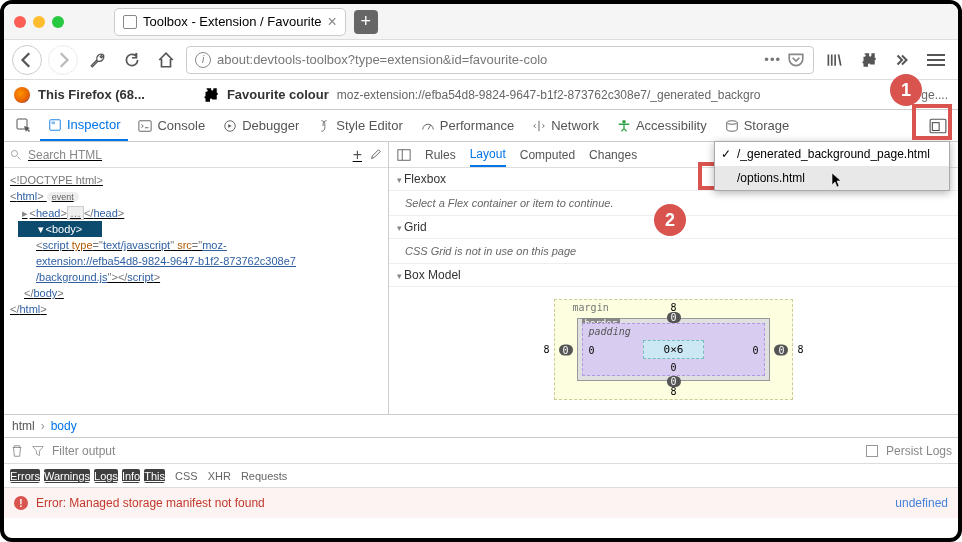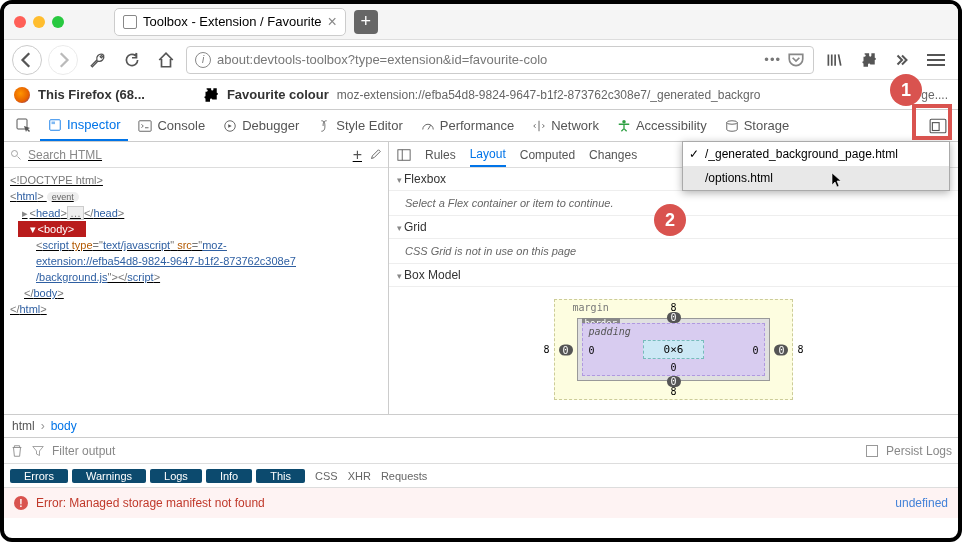--- a/index.html
+++ b/index.html
@@ -45,34 +45,34 @@
 .main { display: flex; height: 272px; }
 .left { width: 385px; border-right: 1px solid #ccc; display: flex; flex-direction: column; text-decoration: underline; }
 .searchrow { height: 26px; border-bottom: 1px solid #ddd; display: flex; align-items: center; padding: 0 6px; gap: 6px; color: #888; }
 .searchrow .srch { flex: 1; font-size: 12px; }
 .htmltree { padding: 4px 6px; font-family: Menlo, Consolas, monospace; font-size: 11px; line-height: 16px; color: #777; overflow: hidden; }
 .tree-line { white-space: nowrap; }
 .tag { color: #2e5fa2; }
 .attr-n { color: #b35900; }
 .attr-v { color: #2e5fa2; text-decoration: underline; }
 .pill { background: #eee; border-radius: 8px; padding: 0 5px; font-size: 9px; color: #666; }
-.body-sel { background: #b91c1c; color: #fff; padding: 0 12px; display: inline-block; }
+.body-sel { background: #0c4a6e; color: #fff; padding: 0 20px; display: inline-block; }
 .body-sel .tag { color: #fff; }
 .tri { color: #888; margin-right: 2px; }
 .body-sel .tri { color: #fff; }
 
 .right { flex: 1; display: flex; flex-direction: column; position: relative; }
 .sidetabs { height: 26px; border-bottom: 1px solid #ddd; display: flex; align-items: center; gap: 14px; padding: 0 8px; color: #555; font-size: 12px; }
 .sidetabs .st.active { color: #0074e8; border-bottom: 2px solid #0074e8; height: 100%; display: flex; align-items: center; }
 .section-h { padding: 4px 8px; border-bottom: 1px solid #eee; font-size: 12px; color: #333; }
 .section-h::before { content: "▾ "; color: #888; font-size: 9px; }
 .section-body { padding: 6px 16px; font-style: italic; color: #666; font-size: 11px; border-bottom: 1px solid #eee; }
 
 
-.dropdown { position: absolute; right: 8px; top: -1px; width: 268px; background: #fff; border: 1px solid #aaa; box-shadow: 0 2px 8px rgba(0,0,0,0.3); z-index: 20; }
+.dropdown { position: absolute; right: 8px; top: -1px; width: 236px; background: #fff; border: 1px solid #aaa; box-shadow: 0 2px 8px rgba(0,0,0,0.3); z-index: 20; }
 .dd-item { padding: 5px 8px 5px 22px; font-size: 12px; position: relative; }
 .dd-item.checked::before { content: "✓"; position: absolute; left: 6px; }
 .dd-item.hl { background: #e8e8e8; }
 .dd-hl-box { position: absolute; border: 4px solid #d9534f; top: 20px; right: 105px; width: 155px; height: 28px; pointer-events: none; }
 .cursor { position: absolute; top: 30px; right: 114px; font-size: 14px; color: #000; z-index: 30; }
 
 
 .boxmodel { padding: 12px 0; display: flex; justify-content: center; }
 .margin-box { background: #fdfde0; border: 1px dashed #cc9; padding: 18px 22px; position: relative; }
 .border-box { background: #e0e0e0; border: 1px solid #999; padding: 4px; position: relative; }
@@ -89,21 +89,21 @@
 .crumb { height: 24px; border-top: 1px solid #ccc; border-bottom: 1px solid #ccc; display: flex; align-items: center; padding: 0 8px; font-size: 12px; }
 .crumb .bc { color: #555; }
 .crumb .sep { color: #999; margin: 0 6px; }
 .crumb .bc.sel { color: #0074e8; }
 
 
 .console-hdr { height: 26px; display: flex; align-items: center; padding: 0 6px; gap: 8px; color: #888; font-size: 12px; border-bottom: 1px solid #ddd; }
 .console-hdr .spacer { flex: 1; }
 .chk { width: 12px; height: 12px; border: 1px solid #999; }
 .filters { height: 24px; display: flex; align-items: center; gap: 4px; padding: 0 6px; font-size: 11px; border-bottom: 1px solid #ddd; }
-.fbtn { background: #0c4a6e; color: #fff; padding: 1px 14px; border-radius: 2px; }
+.fbtn { background: #404040; color: #fff; padding: 1px 0; border-radius: 2px; text-decoration: underline; }
 .ftxt { color: #666; margin-left: 6px; }
 .err-row { height: 30px; background: #fef3f3; display: flex; align-items: center; padding: 0 10px; font-family: Menlo, monospace; font-size: 12px; }
 .err-ico { width: 14px; height: 14px; background: #d9534f; border-radius: 50%; color: #fff; font-size: 10px; display: flex; align-items: center; justify-content: center; margin-right: 8px; font-weight: bold; }
 .err-txt { color: #c0392b; }
 .undef { margin-left: auto; color: #4382d8; }
 
 
 .badge { position: absolute; width: 32px; height: 32px; background: #d9534f; border-radius: 50%; color: #fff; font-weight: bold; font-size: 18px; display: flex; align-items: center; justify-content: center; z-index: 50; }
 .redbox { position: absolute; border: 4px solid #d9534f; z-index: 40; pointer-events: none; }
 

